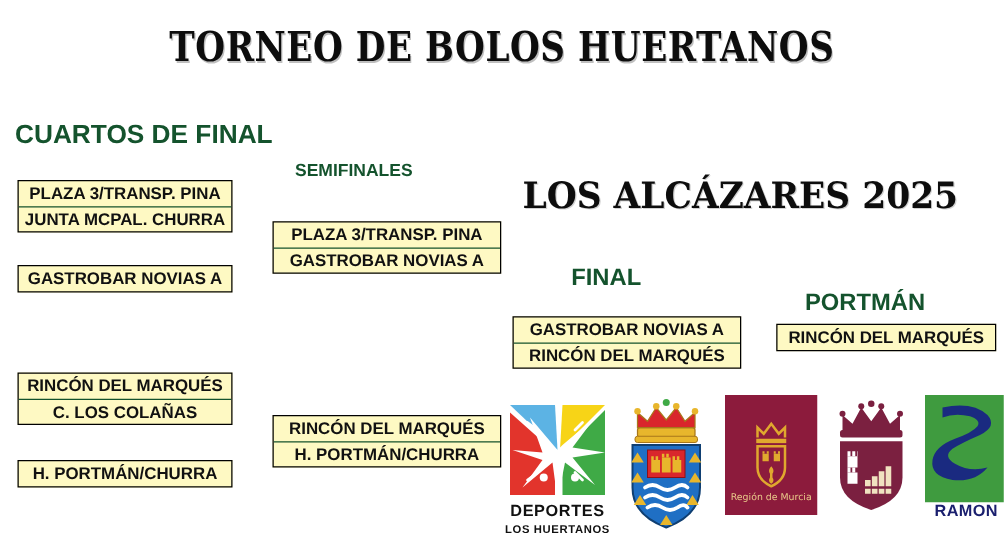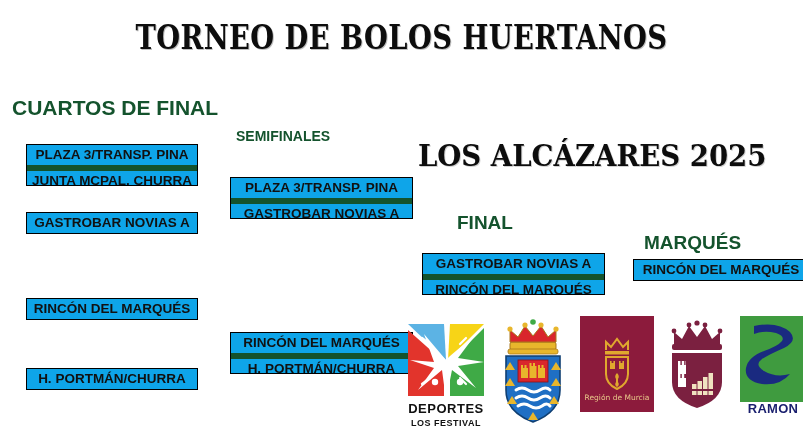--- a/index.html
+++ b/index.html
@@ -61,39 +61,38 @@
     white-space: nowrap;
     transform: scaleX(0.95);
     transform-origin: left top;
     text-shadow: 1px 1px 0 rgba(0,0,0,0.18);
   }
 
   
   .match-box {
     position: absolute;
     border: 1.5px solid #000000;
-    background: #0ea5e9;
+    background: #fef9c3;
     box-sizing: border-box;
-    margin-left: 12px;
   }
   .match-row {
     height: 20px;
     line-height: 20px;
     font-family: "Liberation Sans", sans-serif;
     font-weight: 700;
     font-size: 13.5px;
     color: #111111;
     text-align: center;
     white-space: nowrap;
     overflow: hidden;
     box-sizing: border-box;
     padding: 0 3px;
   }
   .match-row.divider {
-    border-top: 6px solid #14532d;
+    border-top: 1px solid #14532d;
   }
 
   
   #qf-match-1 { left: 14px; top: 144px; width: 172px; }
   #qf-match-2 { left: 14px; top: 212px; width: 172px; }
   #qf-match-3 { left: 14px; top: 298px; width: 172px; }
   #qf-match-4 { left: 14px; top: 368px; width: 172px; }
 
   
   #sf-match-1 { left: 218px; top: 177px; width: 183px; }
@@ -144,35 +143,36 @@
 <body>
 
 <div id="tournament-title">TORNEO DE BOLOS HUERTANOS</div>
 
 <div class="round-heading" id="heading-cuartos">CUARTOS DE FINAL</div>
 
 <div class="round-heading" id="heading-semis">SEMIFINALES</div>
 
 <div class="round-heading" id="heading-final">FINAL</div>
 
-<div class="round-heading" id="heading-campeon">MARQUÉS</div>
+<div class="round-heading" id="heading-campeon">PORTMÁN</div>
 
 <div id="venue-year">LOS ALCÁZARES 2025</div>
 
 <div class="match-box" id="qf-match-1">
   <div class="match-row">PLAZA 3/TRANSP. PINA</div>
   <div class="match-row divider">JUNTA MCPAL. CHURRA</div>
 </div>
 
 <div class="match-box" id="qf-match-2">
   <div class="match-row">GASTROBAR NOVIAS A</div>
 </div>
 
 <div class="match-box" id="qf-match-3">
   <div class="match-row">RINCÓN DEL MARQUÉS</div>
+  <div class="match-row divider">C. LOS COLAÑAS</div>
 </div>
 
 <div class="match-box" id="qf-match-4">
   <div class="match-row">H. PORTMÁN/CHURRA</div>
 </div>
 
 <div class="match-box" id="sf-match-1">
   <div class="match-row">PLAZA 3/TRANSP. PINA</div>
   <div class="match-row divider">GASTROBAR NOVIAS A</div>
 </div>
@@ -209,21 +209,21 @@
       <g stroke="#ffffff" stroke-width="2.2" fill="none" stroke-linecap="round">
         <path d="M18 22 L26 28"></path>
         <path d="M62 22 L56 28"></path>
         <path d="M18 68 L26 62"></path>
         <path d="M62 68 L56 62"></path>
       </g>
       <circle cx="31" cy="66" r="3.2" fill="#ffffff"></circle>
       <circle cx="56" cy="66" r="3.2" fill="#ffffff"></circle>
     </svg>
     <div class="logo-caption" id="deportes-caption-main">DEPORTES</div>
-    <div class="logo-caption" id="deportes-caption-sub">LOS FESTIVAL</div>
+    <div class="logo-caption" id="deportes-caption-sub">LOS HUERTANOS</div>
   </div>
 
   <div class="logo" id="logo-alcazares">
     <svg width="78" height="112" viewBox="0 0 78 112" aria-hidden="true">
 
       <g>
         <rect x="16" y="26" width="46" height="8" rx="2" fill="#e8b62c" stroke="#a8771a" stroke-width="1"></rect>
         <path d="M16 26 L16 14 L24 21 L31 10 L39 20 L47 10 L54 21 L62 14 L62 26 Z" fill="#d9262c" stroke="#a8771a" stroke-width="1"></path>
         <circle cx="16" cy="13" r="2.6" fill="#e8b62c"></circle>
         <circle cx="31" cy="9" r="2.6" fill="#e8b62c"></circle>

